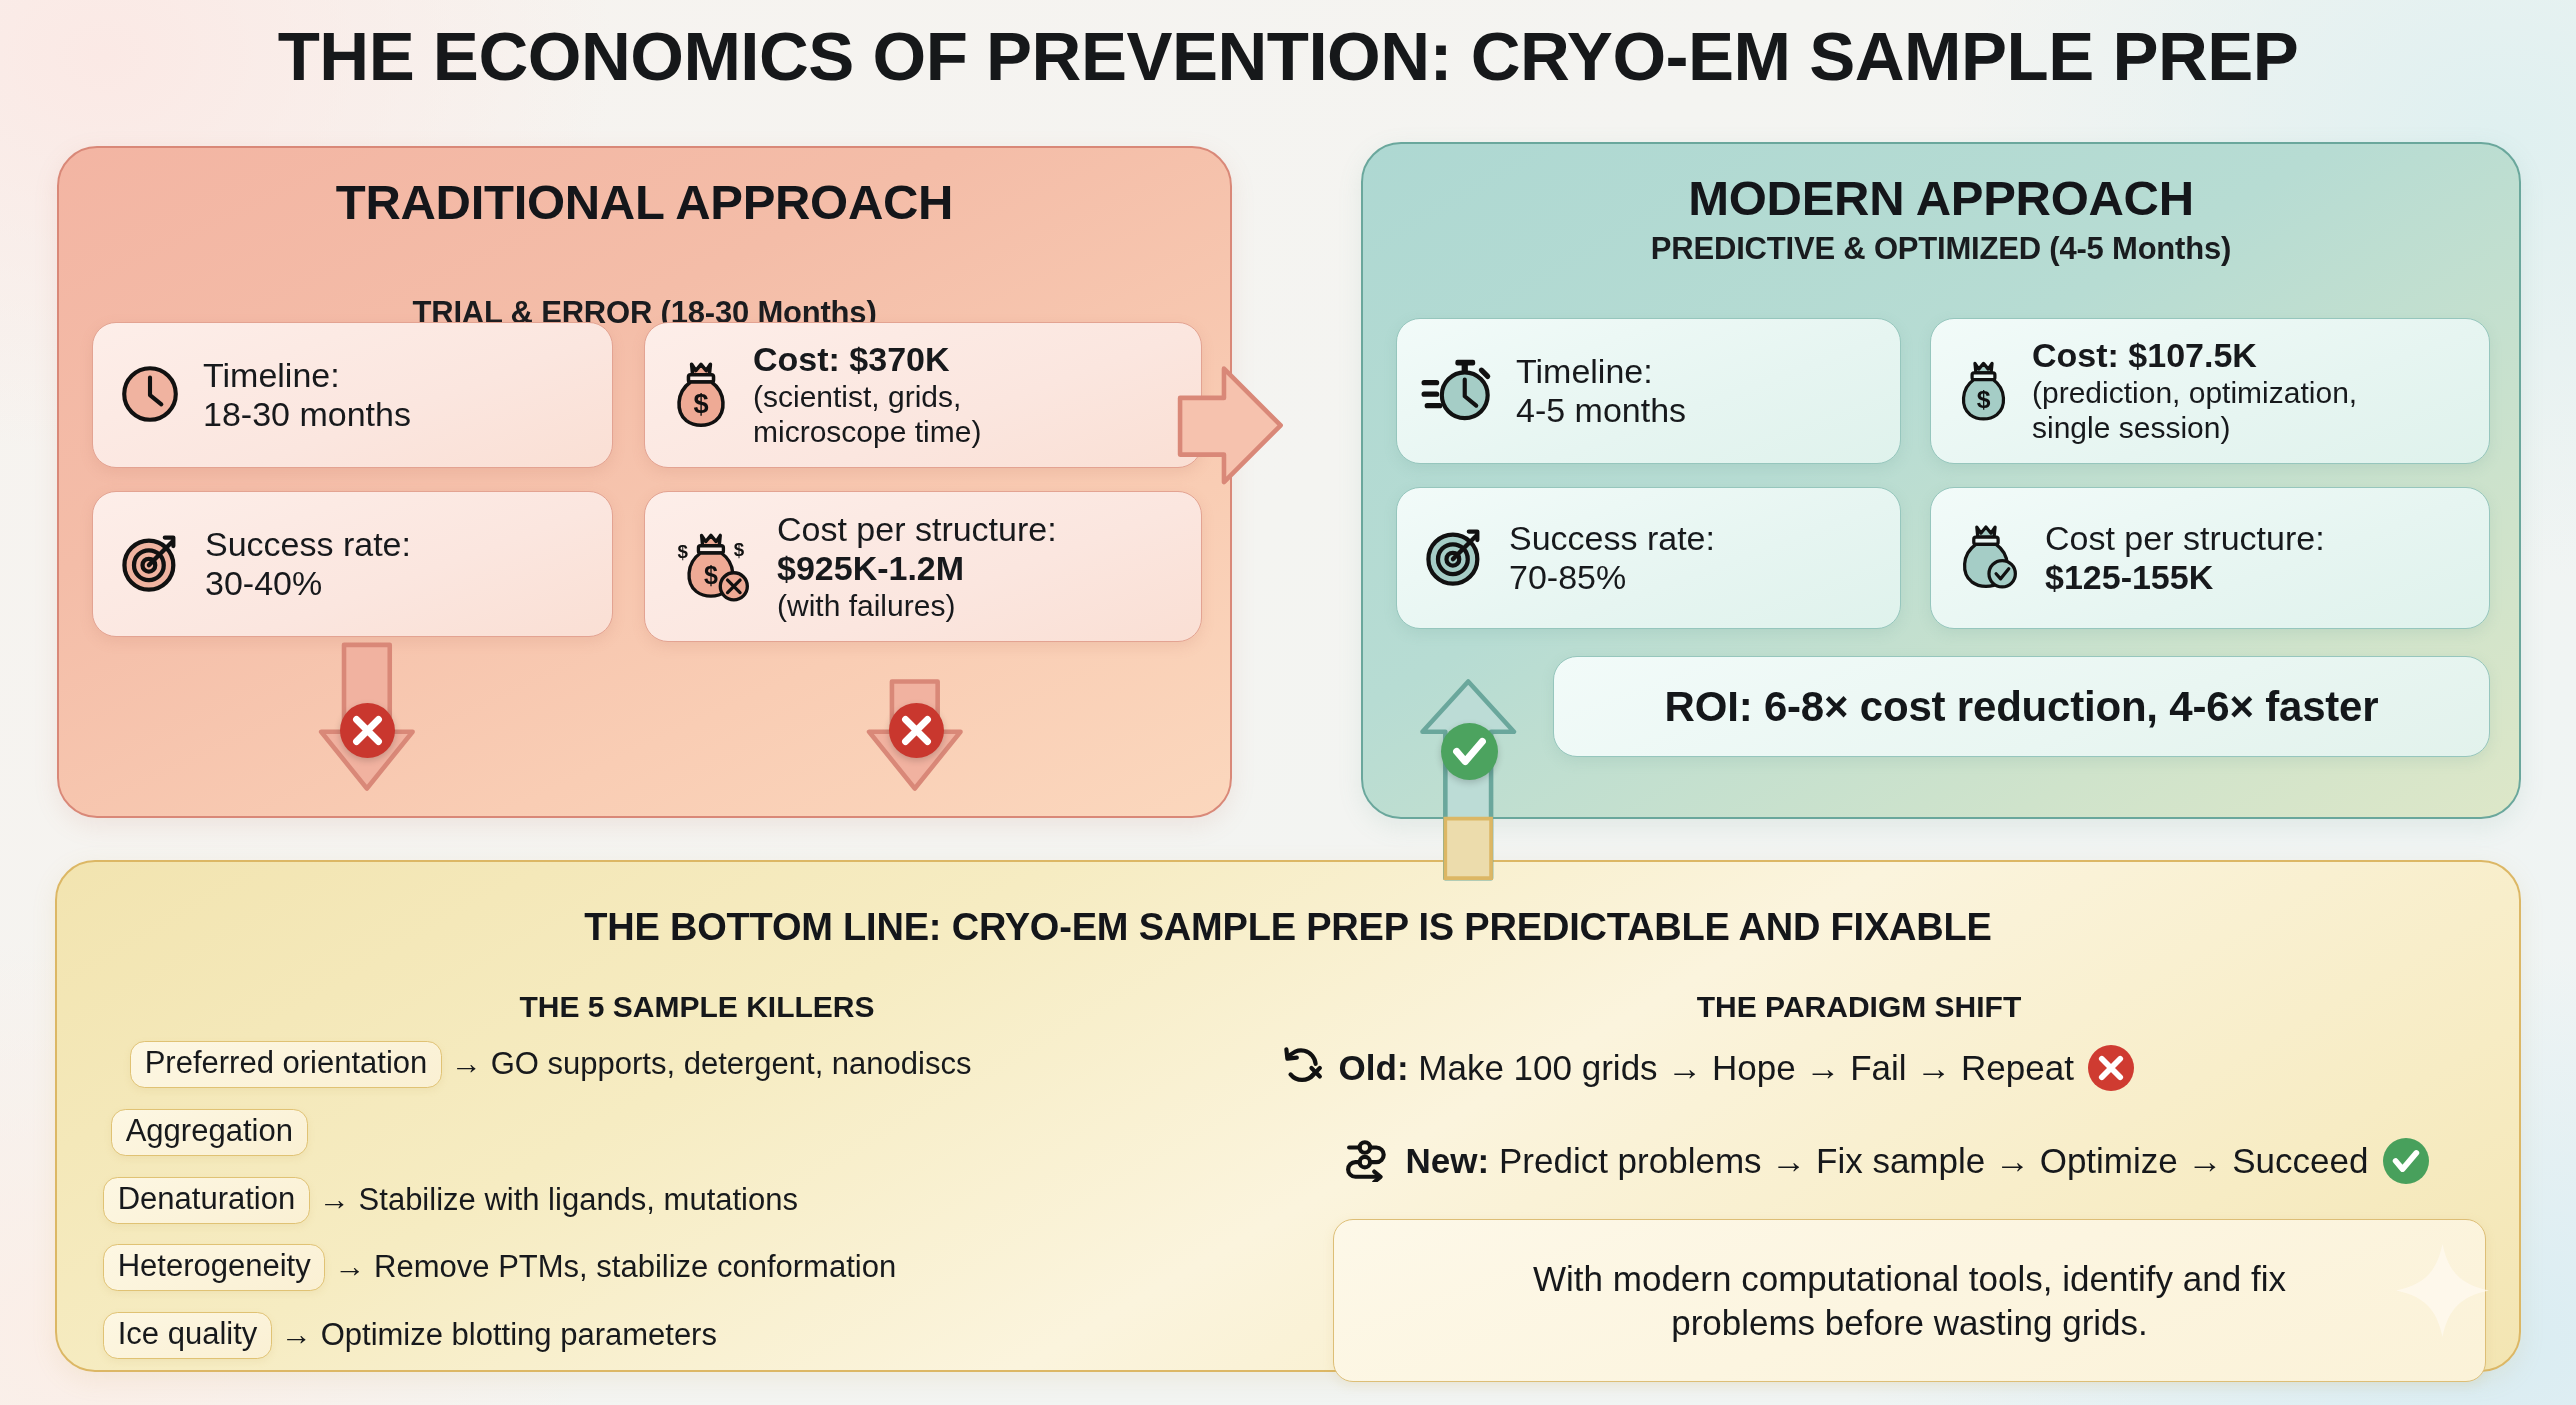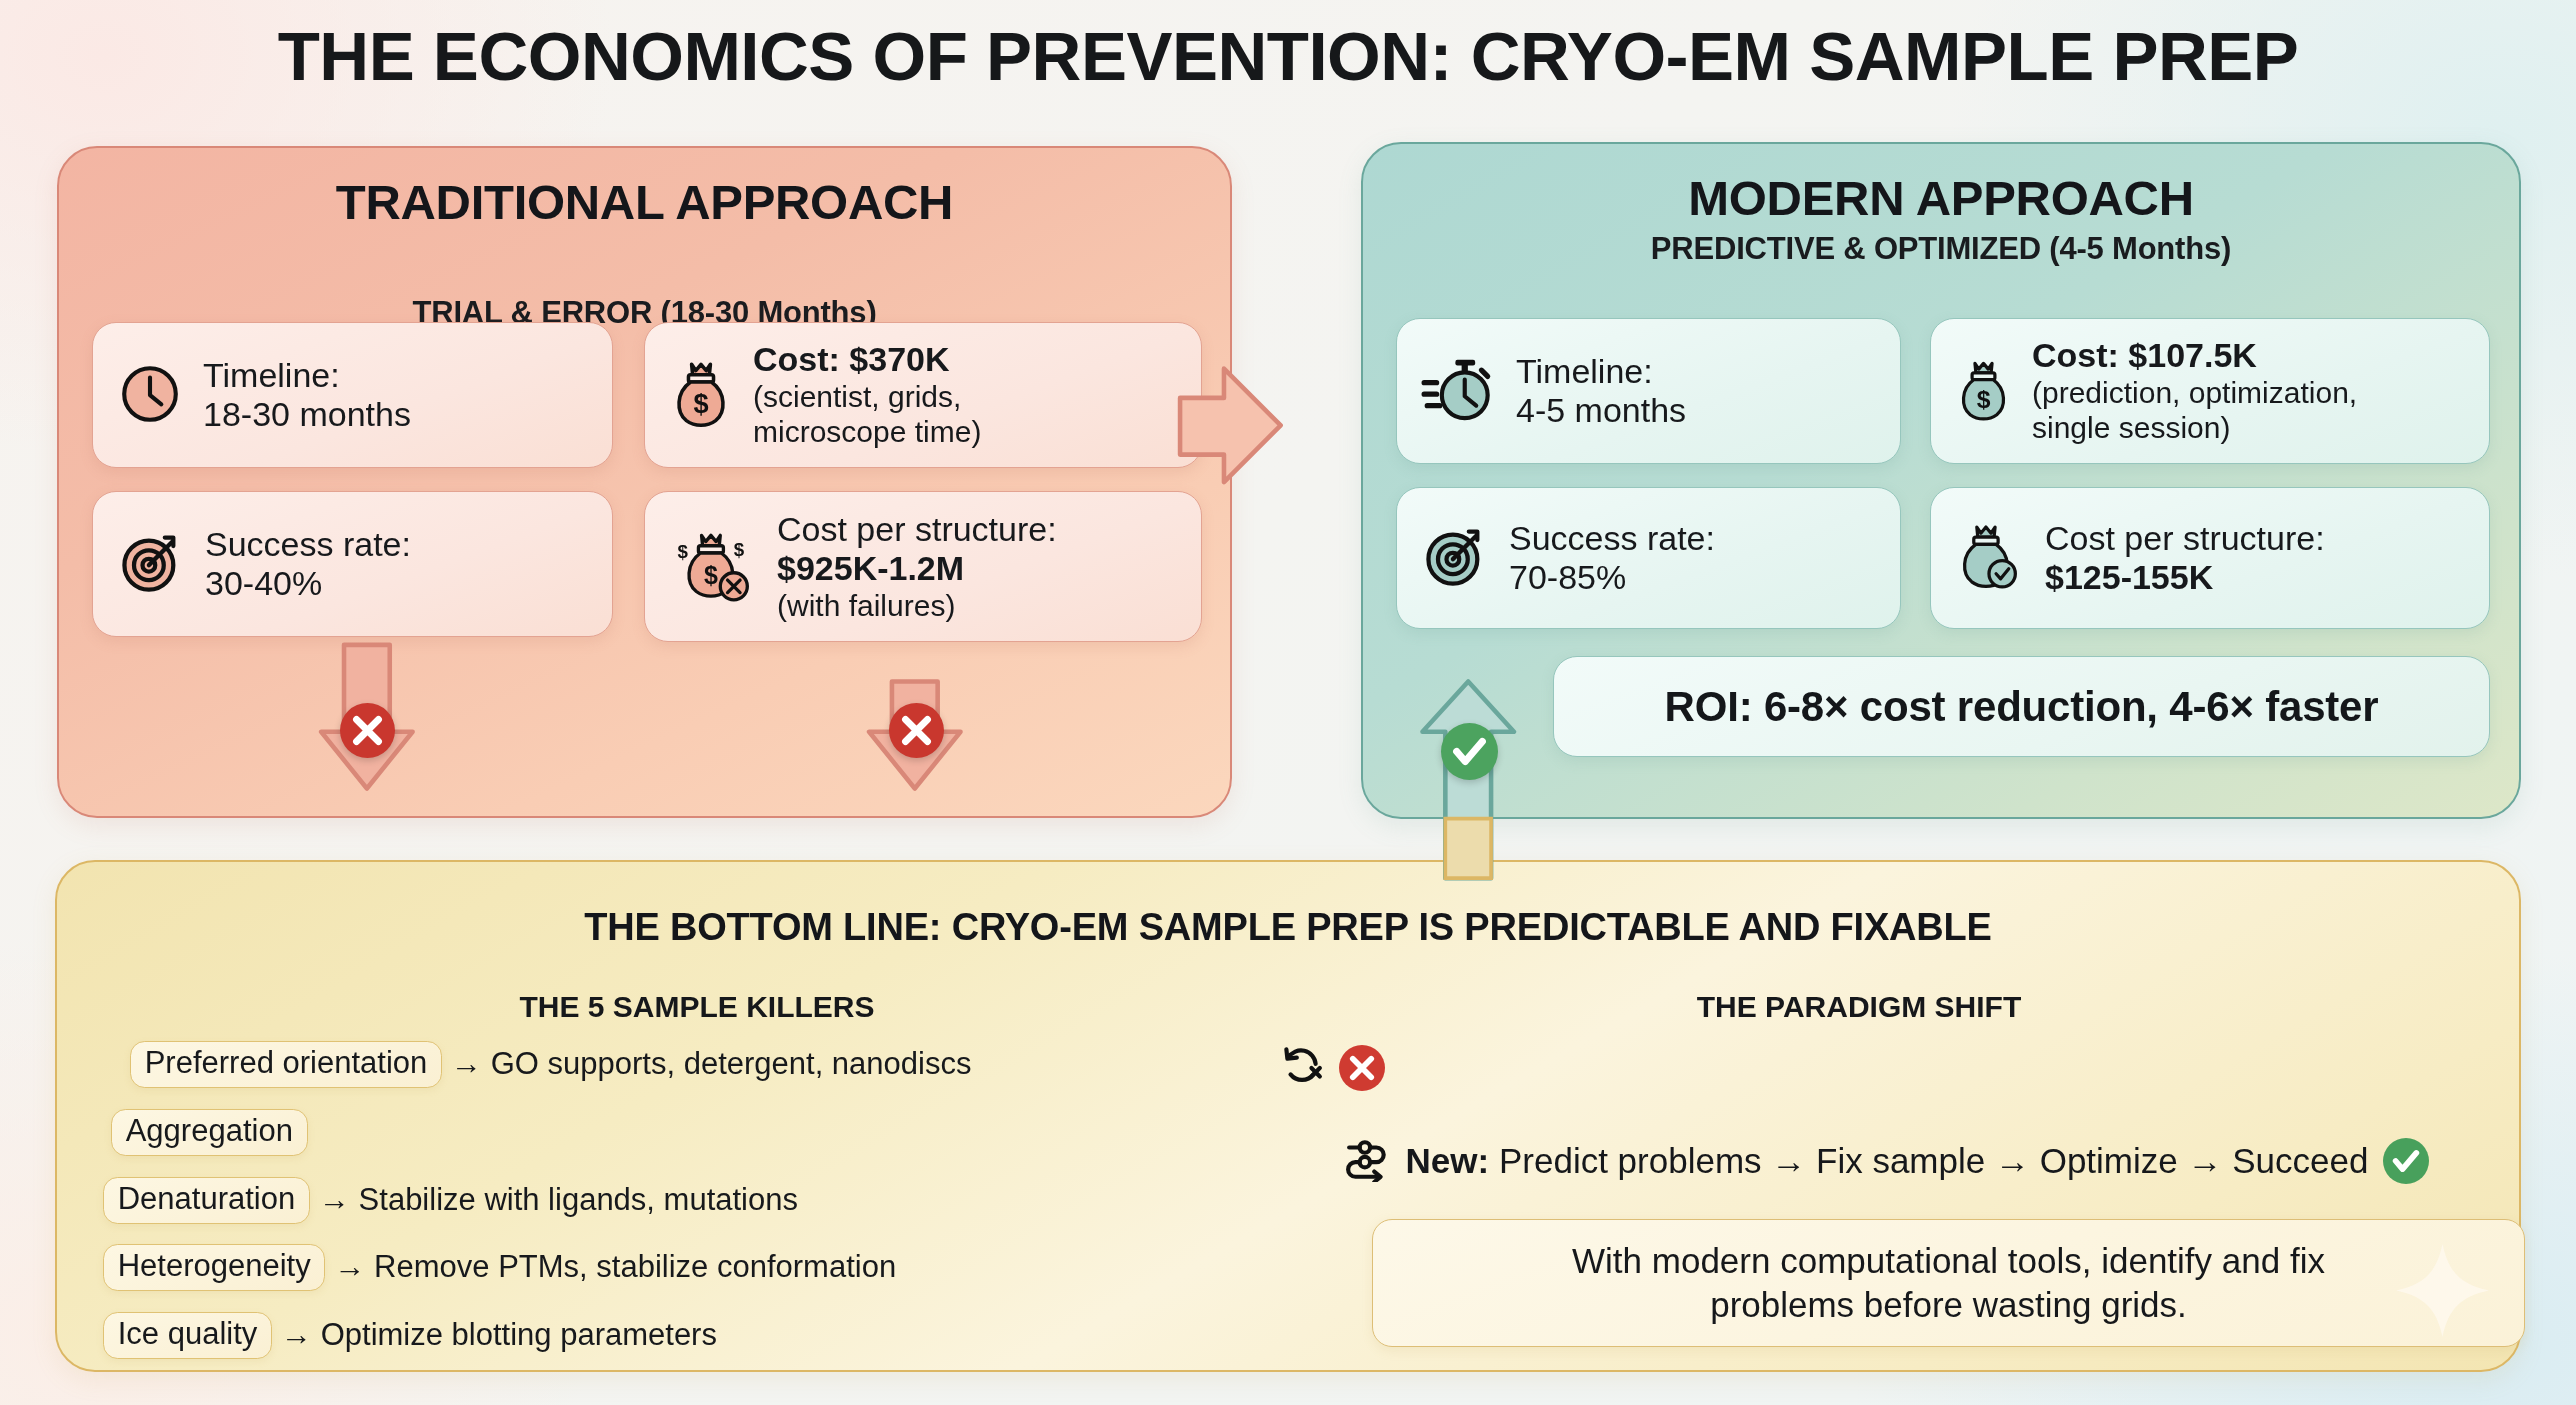--- a/index.html
+++ b/index.html
@@ -303,20 +303,21 @@
 
     <div class="shift-row" style="left:1221px;top:181px;">
       <span class="ico">
         <svg width="46" height="46" viewBox="0 0 44 44">
           <path d="M10 14 A14 14 0 0 1 36 20" fill="none" stroke="#111" stroke-width="4" stroke-linecap="round"></path>
           <path d="M8 6 l1 9 9 -1" fill="none" stroke="#111" stroke-width="4" stroke-linecap="round" stroke-linejoin="round"></path>
           <path d="M34 30 A14 14 0 0 1 12 30" fill="none" stroke="#111" stroke-width="4" stroke-linecap="round"></path>
           <path d="M32 24 l8 8 M40 24 l-8 8" stroke="#111" stroke-width="4" stroke-linecap="round"></path>
         </svg>
       </span>
+      <span class="shift-txt"><b>Old:</b> <span>Make 100 grids → Hope → Fail → Repeat</span></span>
       <span class="badge badge-x-sm" style="position:relative;width:46px;height:46px;">
         <svg width="46" height="46" viewBox="0 0 40 40">
             <path d="M12 12 l16 16 M28 12 l-16 16" stroke="#fff" stroke-width="5" stroke-linecap="round"></path>
           </svg>
       </span>
     </div>
 
     <div class="shift-row" style="left:1288px;top:274px;">
       <span class="ico">
         <svg width="46" height="46" viewBox="0 0 44 44">
@@ -329,21 +330,21 @@
         </svg>
       </span>
       <span class="shift-txt"><b>New:</b> <span>Predict problems → Fix sample → Optimize → Succeed</span></span>
       <span class="badge badge-ok-sm" style="position:relative;width:46px;height:46px;">
         <svg width="46" height="46" viewBox="0 0 40 40">
             <path d="M11 20 l6 7 12 -14" fill="none" stroke="#fff" stroke-width="5" stroke-linecap="round" stroke-linejoin="round"></path>
           </svg>
       </span>
     </div>
 
-    <div class="final-box" style="left:1276px;top:357px;width:1153px;height:128px;margin-left:39px;">
+    <div class="final-box" style="left:1276px;top:357px;width:1153px;height:163px;">
       <div class="final-txt">
         <div>With modern computational tools, identify and fix</div>
         <div>problems before wasting grids.</div>
       </div>
     </div>
 
     <span style="position:absolute;right:25.6px;bottom:25.6px;">
       <svg width="101" height="101" viewBox="0 0 100 100">
         <path d="M50 4 C56 32 68 44 96 50 C68 56 56 68 50 96 C44 68 32 56 4 50 C32 44 44 32 50 4 Z" fill="#fffaf0" opacity="0.75"></path>
       </svg>

